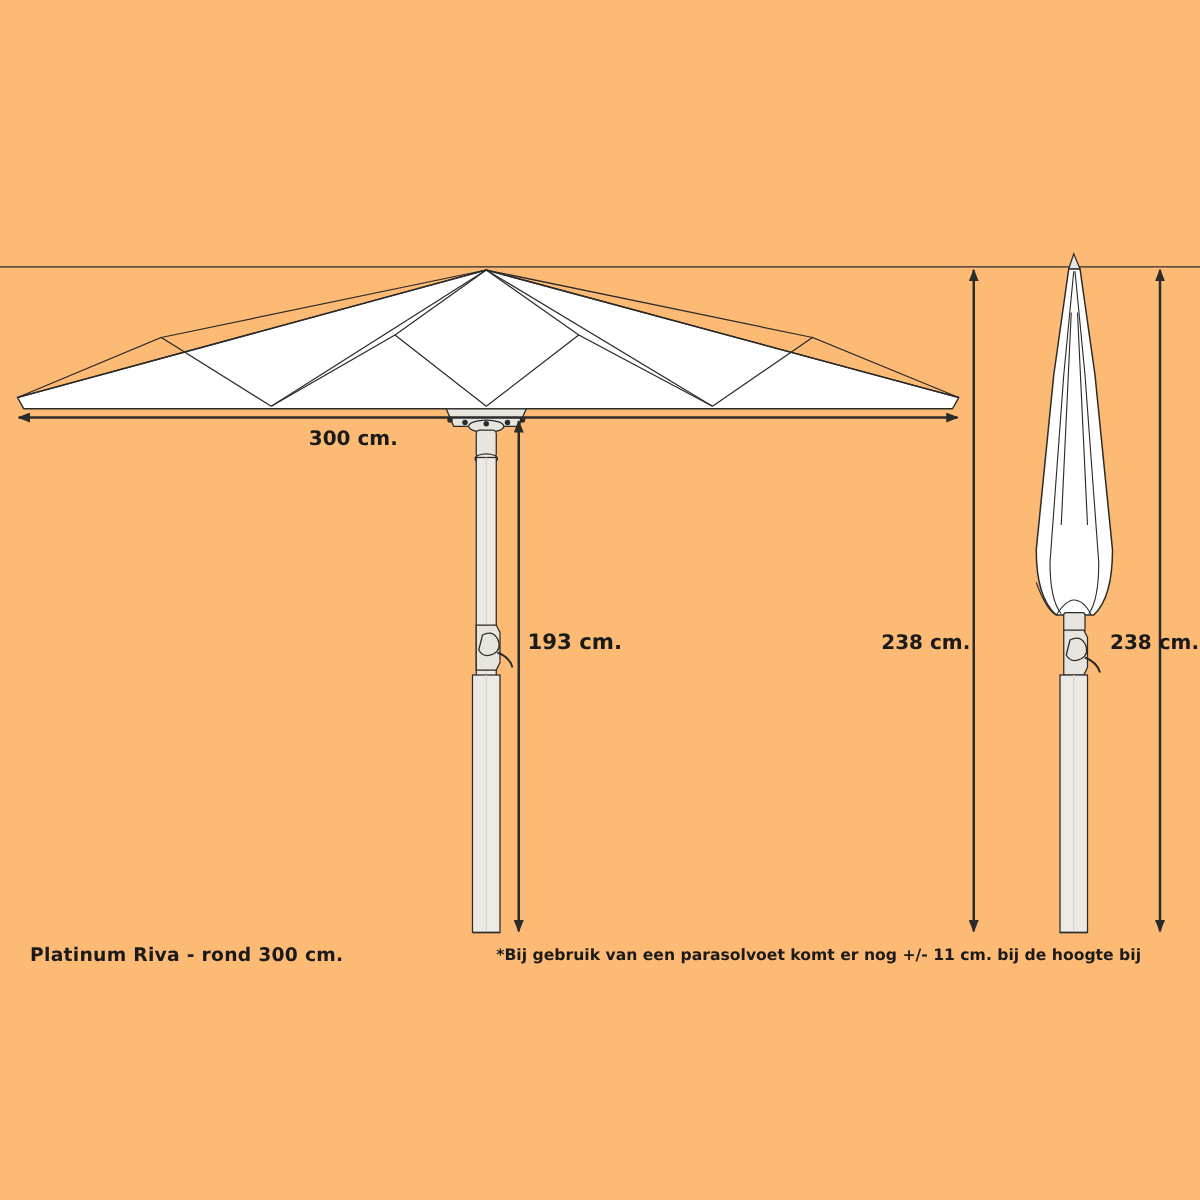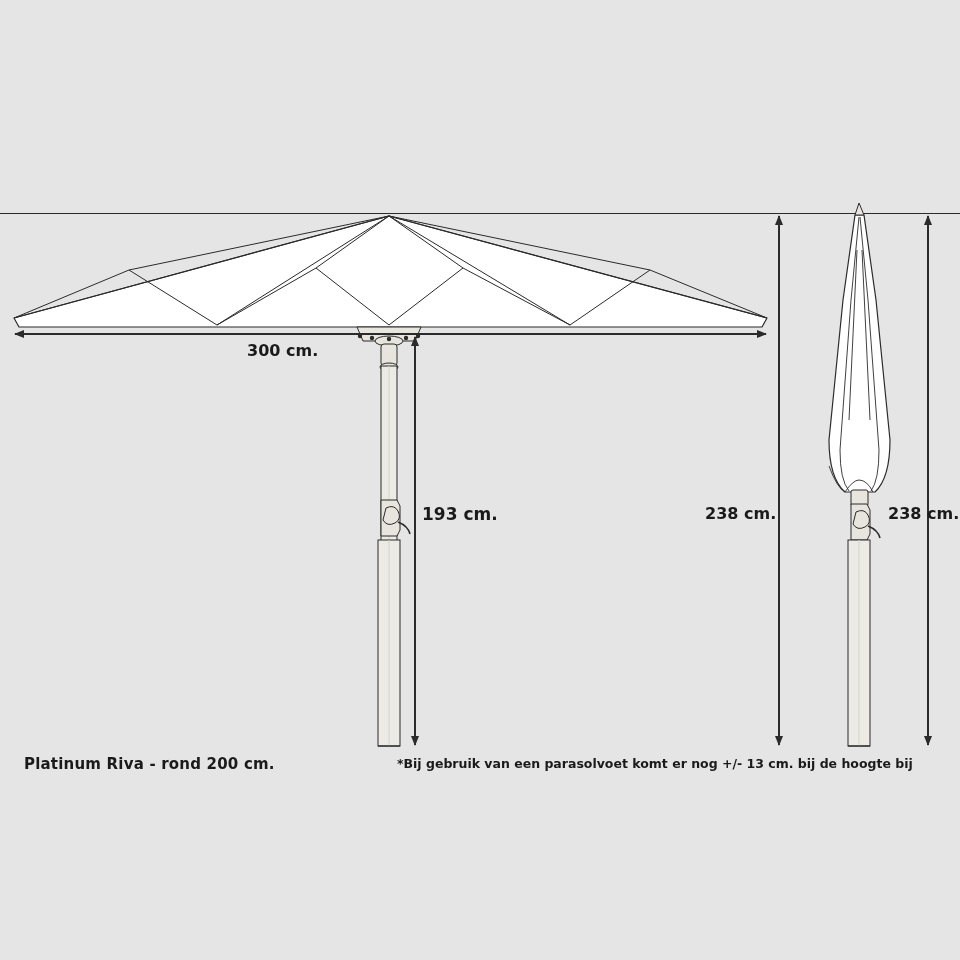--- a/index.html
+++ b/index.html
@@ -4,21 +4,21 @@
 <style>
   html, body {
     margin: 0;
     padding: 0;
     background: #ffffff;
   }
   #page {
     position: relative;
     width: 960px;
     height: 960px;
-    background: #e5e5e5;
+    background: #fdba74;
     font-family: "DejaVu Sans", sans-serif;
     overflow: hidden;
   }
   #diagram-svg {
     position: absolute;
     left: 0;
     top: 0;
     width: 960px;
     height: 960px;
   }
@@ -177,17 +177,17 @@
   </svg>
 
   <div class="label" id="label-diameter">300 cm.</div>
 
   <div class="label" id="label-height-open">193 cm.</div>
 
   <div class="label" id="label-height-closed-left">238 cm.</div>
 
   <div class="label" id="label-height-closed-right">238 cm.</div>
 
-  <div class="label" id="label-product">Platinum Riva - rond 200 cm.</div>
+  <div class="label" id="label-product">Platinum Riva - rond 300 cm.</div>
 
-  <div class="label" id="label-footnote">*Bij gebruik van een parasolvoet komt er nog +/- 13 cm. bij de hoogte bij</div>
+  <div class="label" id="label-footnote">*Bij gebruik van een parasolvoet komt er nog +/- 11 cm. bij de hoogte bij</div>
 
 </div>
 
 </body></html>

